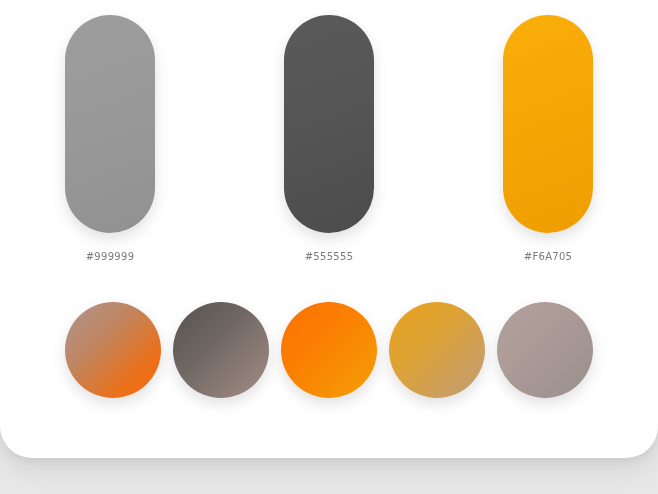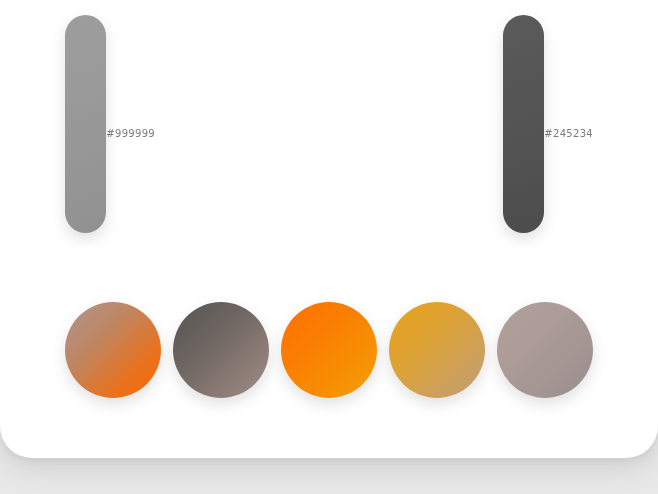--- a/index.html
+++ b/index.html
@@ -53,21 +53,21 @@
     display: flex;
     justify-content: space-between;
   }
 
   .row-pills { top: 15px; }
   .row-circles { top: 302px; }
 
   .swatch-col {
     width: 90px;
     display: flex;
-    flex-direction: row;
+    flex-direction: column;
     align-items: center;
   }
 
   .pill {
     width: 90px;
     height: 218px;
     border-radius: 45px;
     box-shadow: 0 6px 14px rgba(90,90,90,0.18);
   }
 
@@ -103,24 +103,28 @@
 
     <div class="swatch-row row-pills">
 
       <div class="swatch-col">
         <div class="pill" style="background: linear-gradient(160deg, rgb(157, 157, 157) 0%, rgb(153, 153, 153) 45%, rgb(145, 145, 145) 100%);"></div>
         <div class="pill-label">#999999</div>
       </div>
 
       <div class="swatch-col">
         <div class="pill" style="background: linear-gradient(160deg, rgb(90, 90, 90) 0%, rgb(85, 85, 85) 45%, rgb(76, 76, 76) 100%);"></div>
-        <div class="pill-label">#245234</div>
+        <div class="pill-label">#555555</div>
       </div>
 
 
+      <div class="swatch-col">
+        <div class="pill" style="background: linear-gradient(160deg, rgb(249, 174, 10) 0%, rgb(246, 167, 5) 45%, rgb(238, 158, 2) 100%);"></div>
+        <div class="pill-label">#F6A705</div>
+      </div>
 
 
     </div>
 
     <div class="swatch-row row-circles">
 
       <div class="circle-col">
         <div class="circle" style="background: linear-gradient(135deg, rgb(175, 148, 143) 0%, rgb(192, 133, 96) 38%, rgb(232, 114, 31) 72%, rgb(251, 102, 2) 100%);"></div>
       </div>
 

